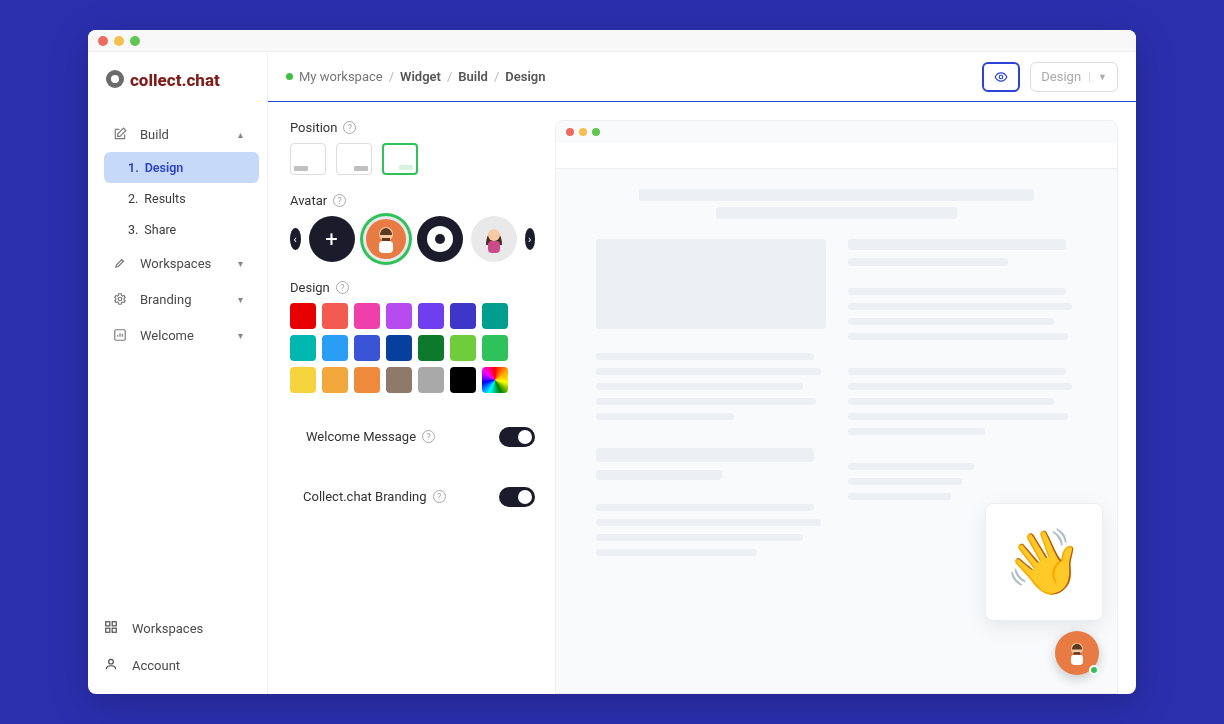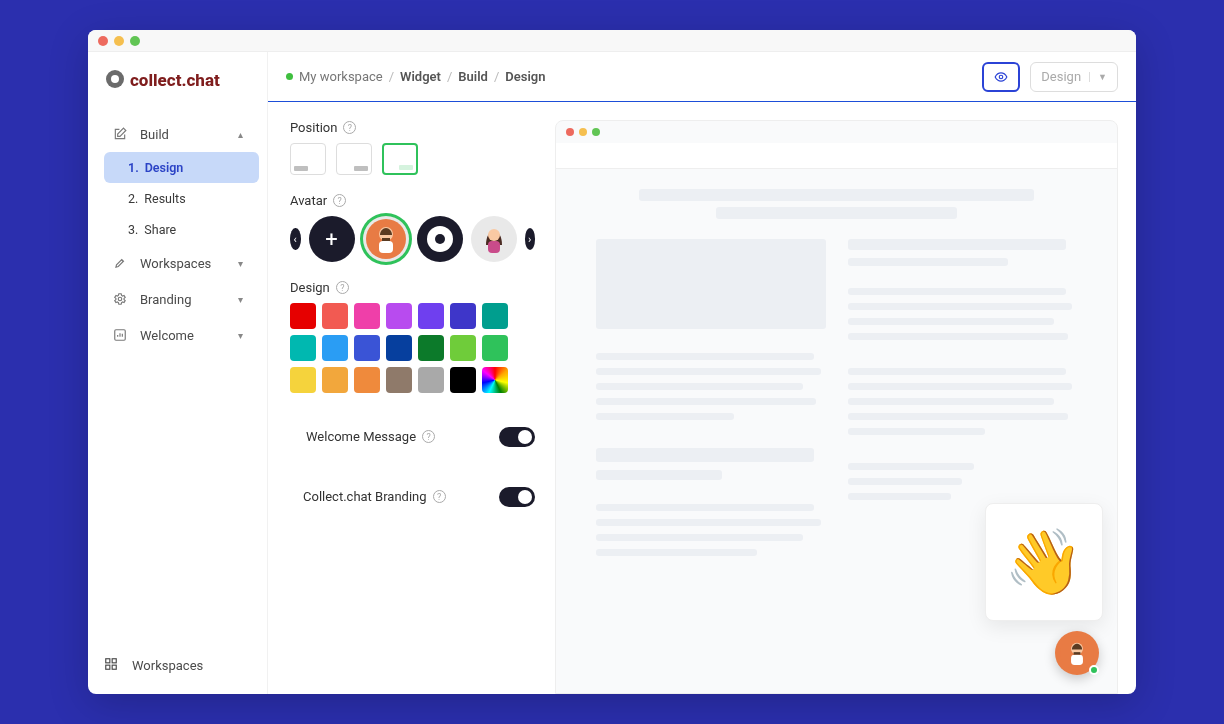--- a/index.html
+++ b/index.html
@@ -242,20 +242,29 @@
         <div class="bottom-item">
           <span class="ico">
             <svg width="14" height="14" viewBox="0 0 24 24" fill="none" stroke="currentColor" stroke-width="2">
                 <rect x="3" y="3" width="7" height="7"></rect>
                 <rect x="14" y="3" width="7" height="7"></rect>
                 <rect x="3" y="14" width="7" height="7"></rect>
                 <rect x="14" y="14" width="7" height="7"></rect>
               </svg>
           </span>
           <span>Workspaces</span>
+        </div>
+        <div class="bottom-item">
+          <span class="ico">
+            <svg width="14" height="14" viewBox="0 0 24 24" fill="none" stroke="currentColor" stroke-width="2">
+                <circle cx="12" cy="8" r="4"></circle>
+                <path d="M4 21c0-4 4-6 8-6s8 2 8 6"></path>
+              </svg>
+          </span>
+          <span>Account</span>
         </div>
       </div>
     </div>
 
     <div class="main">
       <div class="topbar">
         <div class="crumbs">
           <span class="status-dot"></span>
           <span class="link">My workspace</span>
           <span class="sep">/</span>

